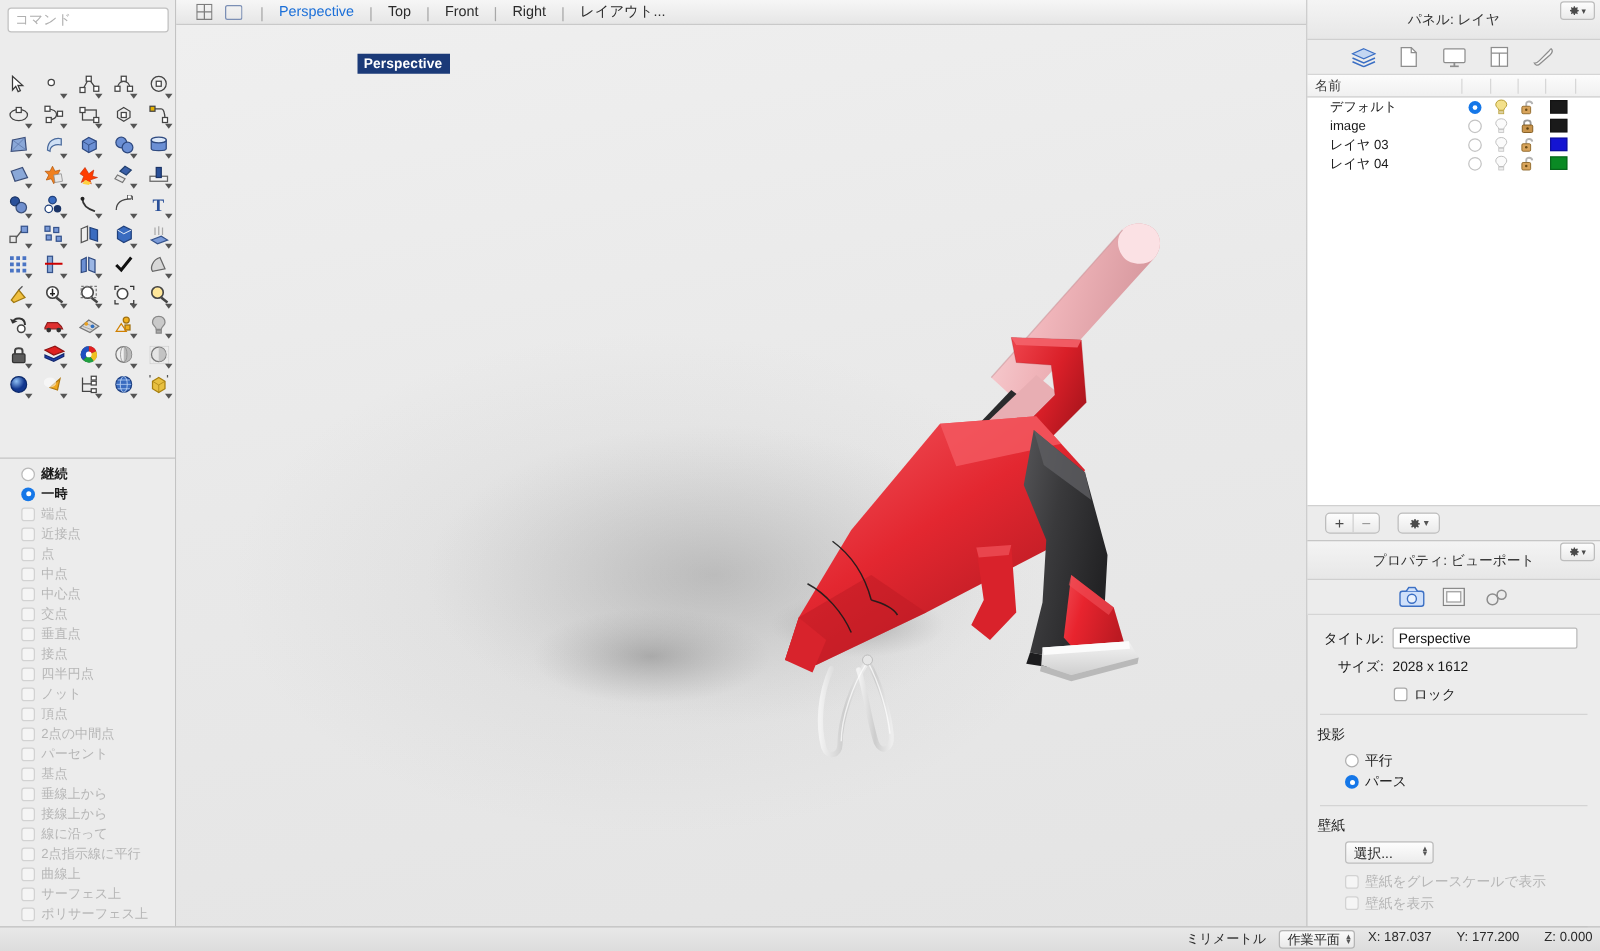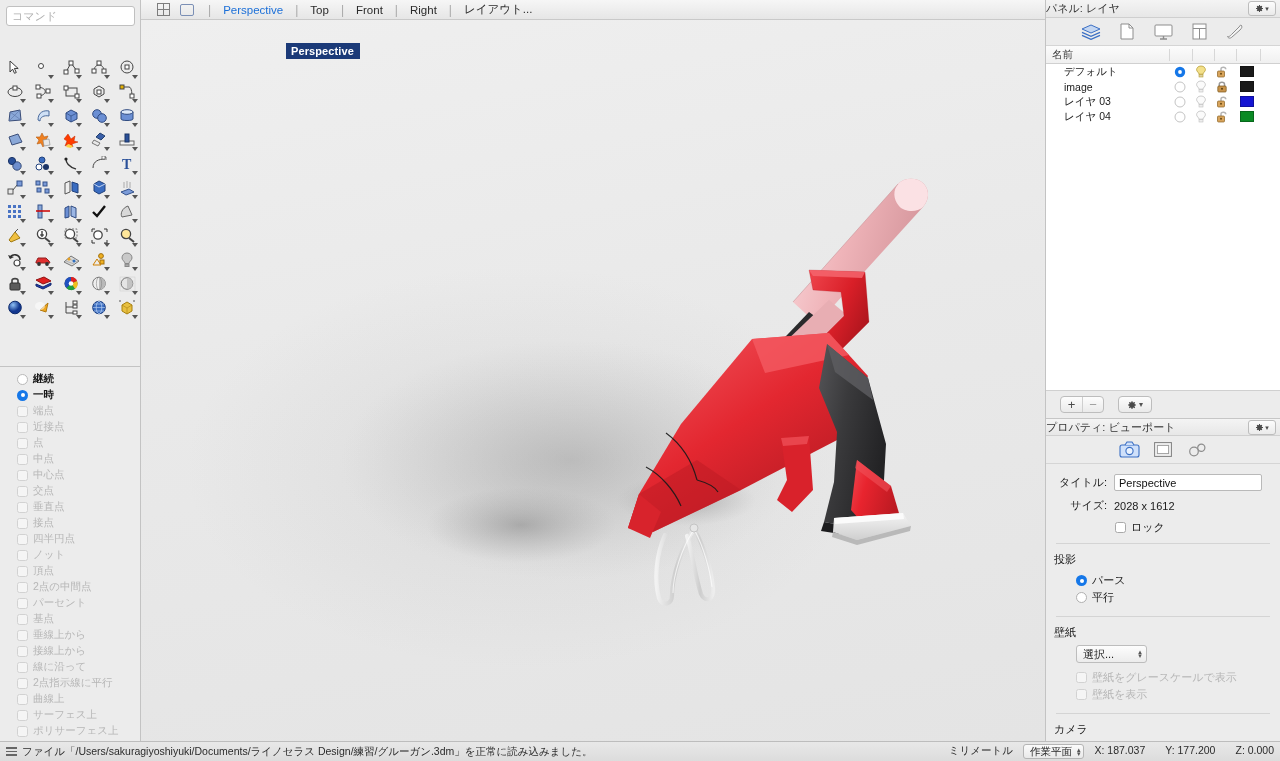--- a/index.html
+++ b/index.html
@@ -89,23 +89,23 @@
     overflow: hidden;
   }
   #scene { position: absolute; inset: 0; }
 
   
   #right-col {
     position: absolute; left: 1045px; top: 0; width: 235px; height: 741px;
     background: #ececec; border-left: 1px solid #c3c3c3;
   }
   .panel-title-bar {
-    height: 18px; background: linear-gradient(#f4f4f4,#e7e7e7);
+    height: 32px; background: linear-gradient(#f4f4f4,#e7e7e7);
     border-bottom: 1px solid #cfcfcf; display: flex; align-items: center;
-    justify-content: flex-start; position: relative;
+    justify-content: center; position: relative;
   }
   .panel-title { font-size: 11px; color: #333; }
   .gear-btn {
     position: absolute; right: 4px; top: 1px; height: 15px; width: 28px;
     border: 1px solid #bdbdbd; border-radius: 3px;
     background: linear-gradient(#fdfdfd,#eaeaea);
     display: flex; align-items: center; justify-content: center; gap: 1px;
   }
   .panel-icon-bar {
     height: 28px; background: #ececec; border-bottom: 1px solid #d5d5d5;
@@ -1073,26 +1073,26 @@
       </div>
       <div class="prow" style="padding-left:69px">
         <span class="cb" style="border-color:#a9a9a9;background:#fff"></span>
         <span>ロック</span>
       </div>
 
       <div class="psep"></div>
 
       <div class="sect-title">投影</div>
       <div class="opt-row">
+        <span class="radio-o" style="border-color:#b0b0b0"></span>
+        <span>平行</span>
+      </div>
+      <div class="opt-row">
         <span class="radio-on"></span>
         <span>パース</span>
-      </div>
-      <div class="opt-row">
-        <span class="radio-o" style="border-color:#b0b0b0"></span>
-        <span>平行</span>
       </div>
 
       <div class="psep" style="margin-top:10px"></div>
 
       <div class="sect-title">壁紙</div>
       <div style="padding-left:30px;margin:4px 0 6px 0">
         <span class="popup">
           <span>選択...</span>
           <span class="stepper">
               <span>▴</span>
@@ -1113,28 +1113,20 @@
 
       <div class="sect-title">カメラ</div>
       <div class="prow" style="margin-top:4px">
         <span class="plabel">レンズ長:</span>
         <input class="pinput" style="width: 58px;" type="text" value="50">
       </div>
     </div>
   </div>
 
   <div id="statusbar">
-    <div id="status-msg">
-      <span class="hamburger">
-          <i></i>
-          <i></i>
-          <i></i>
-        </span>
-      <span>ファイル「/Users/sakuragiyoshiyuki/Documents/ライノセラス Design/練習/グルーガン.3dm」を正常に読み込みました。</span>
-    </div>
     <div id="status-right">
       <span class="sb-item">ミリメートル</span>
       <span class="sb-popup">
         <span>作業平面</span>
         <span class="stepper">
             <span>▴</span>
             <span>▾</span>
           </span>
       </span>
       <span class="sb-item">X: 187.037</span>

